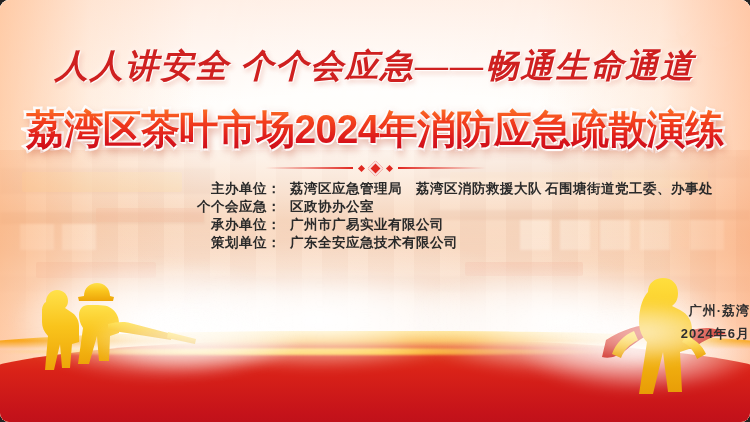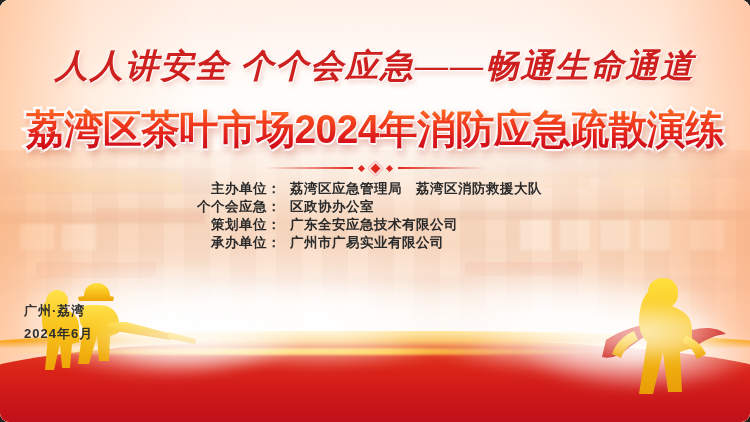--- a/index.html
+++ b/index.html
@@ -139,24 +139,23 @@
     position:absolute;top:180px;left:0;right:0;
     display:flex;flex-direction:column;align-items:center;gap:0;
     font-size:13.5px;color:#2a2a2a;font-weight:700;
   }
   .crow{display:flex;align-items:flex-start;width:360px;}
   .clabel{width:86px;text-align:right;flex:0 0 86px;font-weight:700;letter-spacing:.5px;}
   .cvals{padding-left:9px;display:flex;flex-direction:row;gap:3px;font-weight:700;}
   .cvals .l{white-space:nowrap;letter-spacing:.5px;}
 
   .footer{
-    position:absolute;top:300px;left:0;right:0;text-align:left;
+    position:absolute;top:300px;left:0;right:0;text-align:right;
     color:#2f2f2f;font-size:13px;font-weight:700;line-height:1.75;
     letter-spacing:1px;
-    padding-left:24px;
   }
 </style>
 </head>
 <body>
 
 <div class="stage">
 
   <div class="bg-base"></div>
 
   <div class="bg-photo">
@@ -269,44 +268,45 @@
       <span class="dot"></span>
       <span class="line r"></span>
     </div>
 
     <div class="credits">
 
       <div class="crow">
         <div class="clabel">主办单位：</div>
         <div class="cvals">
           <div class="l">荔湾区应急管理局　荔湾区消防救援大队</div>
+          <div class="l">石围塘街道党工委、办事处</div>
         </div>
       </div>
 
       <div class="crow">
         <div class="clabel">个个会应急：</div>
         <div class="cvals">
           <div class="l">区政协办公室</div>
         </div>
       </div>
 
       <div class="crow">
+        <div class="clabel">承办单位：</div>
+        <div class="cvals">
+          <div class="l">广州市广易实业有限公司</div>
+        </div>
+      </div>
+
+      <div class="crow">
         <div class="clabel">策划单位：</div>
         <div class="cvals">
           <div class="l">广东全安应急技术有限公司</div>
         </div>
       </div>
 
-      <div class="crow">
-        <div class="clabel">承办单位：</div>
-        <div class="cvals">
-          <div class="l">广州市广易实业有限公司</div>
-        </div>
-      </div>
-
     </div>
 
     <div class="footer">
       <div>广州·荔湾</div>
       <div>2024年6月</div>
     </div>
 
   </div>
 </div>
 

